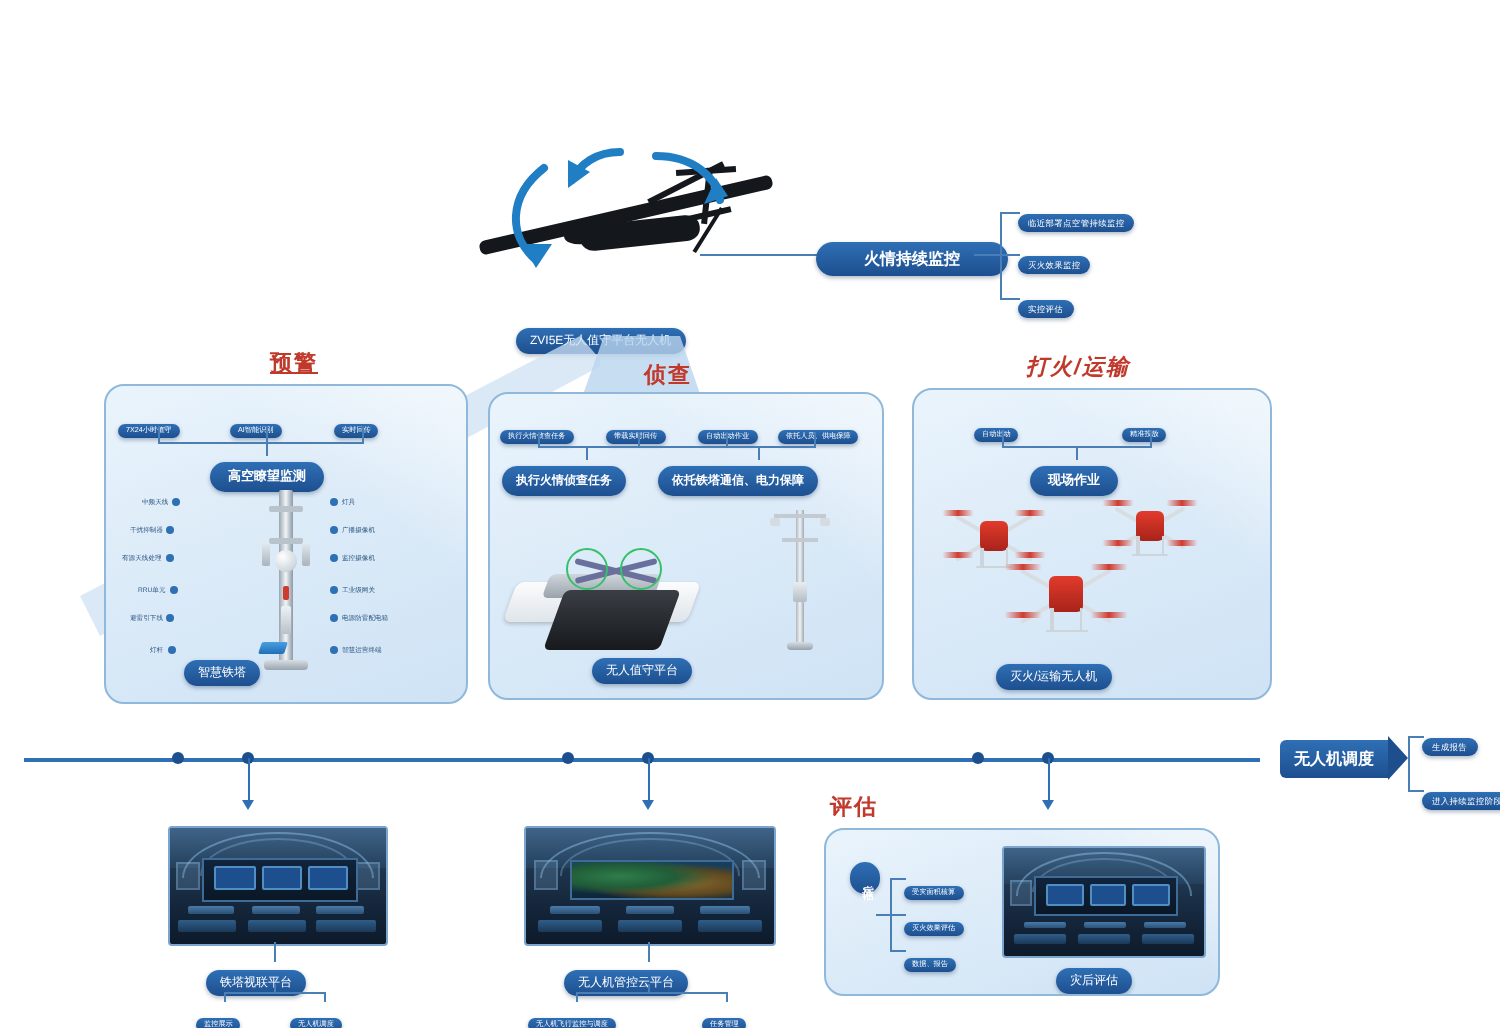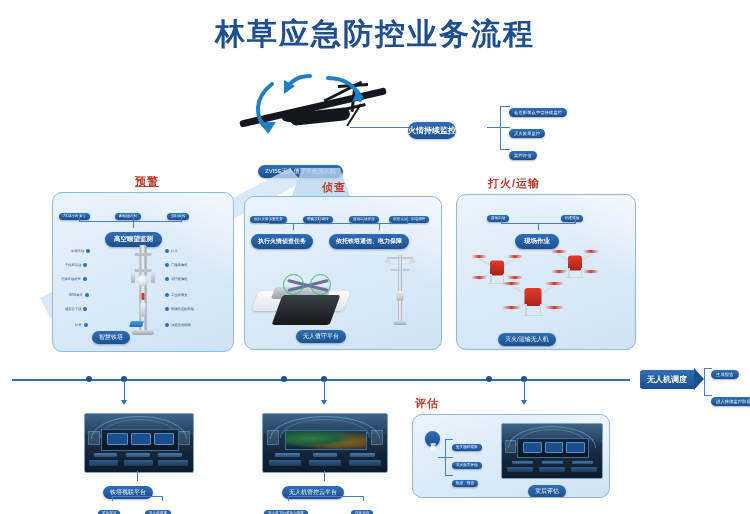--- a/index.html
+++ b/index.html
@@ -196,21 +196,20 @@
   .tag-arrow .tip{
     width:0;height:0;border-top:11px solid transparent;border-bottom:11px solid transparent;
     border-left:10px solid #1d4f8f;
   }
 </style>
 </head>
 <body>
 
 <div class="root">
 
-  <div class="title">林草应急防控业务流程</div>
 
   <div class="uav" style="left:238px;top:78px;width:160px;height:70px;">
     <div class="uav-wing"></div>
     <div class="uav-tailbar"></div>
     <div class="uav-tailbar2"></div>
     <div class="uav-tailv"></div>
     <div class="uav-tailh"></div>
     <div class="uav-fuse"></div>
     <div class="uav-nose"></div>
     <div class="uav-prop"></div>
@@ -225,21 +224,21 @@
     <polygon points="52,22 52,8 63,14" fill="#1f7ec4"></polygon>
   </svg>
 
   <div style="position:absolute;left:258px;top:159px;">
     <span class="pill md">ZVI5E无人值守平台无人机</span>
   </div>
 
   <div class="conn" style="left:350px;top:127px;width:60px;height:1.2px;"></div>
 
   <div style="position:absolute;left:408px;top:119px;">
-    <span class="pill lg" style="font-size:8px;padding:3px 0;">火情持续监控</span>
+    <span class="pill lg" style="font-size:8px;padding:3px 24px;">火情持续监控</span>
   </div>
 
   <div class="conn" style="left:487px;top:127px;width:14px;height:1.2px;"></div>
   <div class="conn" style="left:500px;top:106px;width:1.2px;height:44px;"></div>
   <div class="conn" style="left:500px;top:106px;width:10px;height:1.2px;"></div>
   <div class="conn" style="left:500px;top:127px;width:10px;height:1.2px;"></div>
   <div class="conn" style="left:500px;top:149px;width:10px;height:1.2px;"></div>
 
   <div style="position:absolute;left:509px;top:100px;">
     <span class="pill sm">临近部署点空管持续监控</span>
@@ -253,21 +252,21 @@
 
   <svg class="beam" style="left:40px;top:168px;" width="260" height="160" viewBox="0 0 260 160">
     <polygon points="250,0 262,14 10,150 0,130" fill="#cfe2f4" opacity="0.75"></polygon>
   </svg>
   <svg class="beam" style="left:240px;top:168px;" width="180" height="150" viewBox="0 0 180 150">
     <polygon points="62,0 100,0 152,150 8,150" fill="#b9d4ee" opacity="0.8"></polygon>
   </svg>
 
   <div class="stage-head" style="left:135px;top:174px;text-decoration:underline;">预警</div>
   <div class="stage-head" style="left:322px;top:180px;">侦查</div>
-  <div class="stage-head" style="left:488px;top:176px;">打火/运输</div>
+  <div class="stage-head" style="left:513px;top:176px;font-style:italic;">打火/运输</div>
 
   <div class="panel" style="left:52px;top:192px;width:180px;height:158px;">
     <div class="sheen"></div>
     <div class="panel-inner">
 
       <div style="position:absolute;left:6px;top:10px;">
         <span class="pill xs">7X24小时值守</span>
       </div>
       <div style="position:absolute;left:62px;top:10px;">
         <span class="pill xs">AI智能识别</span>

